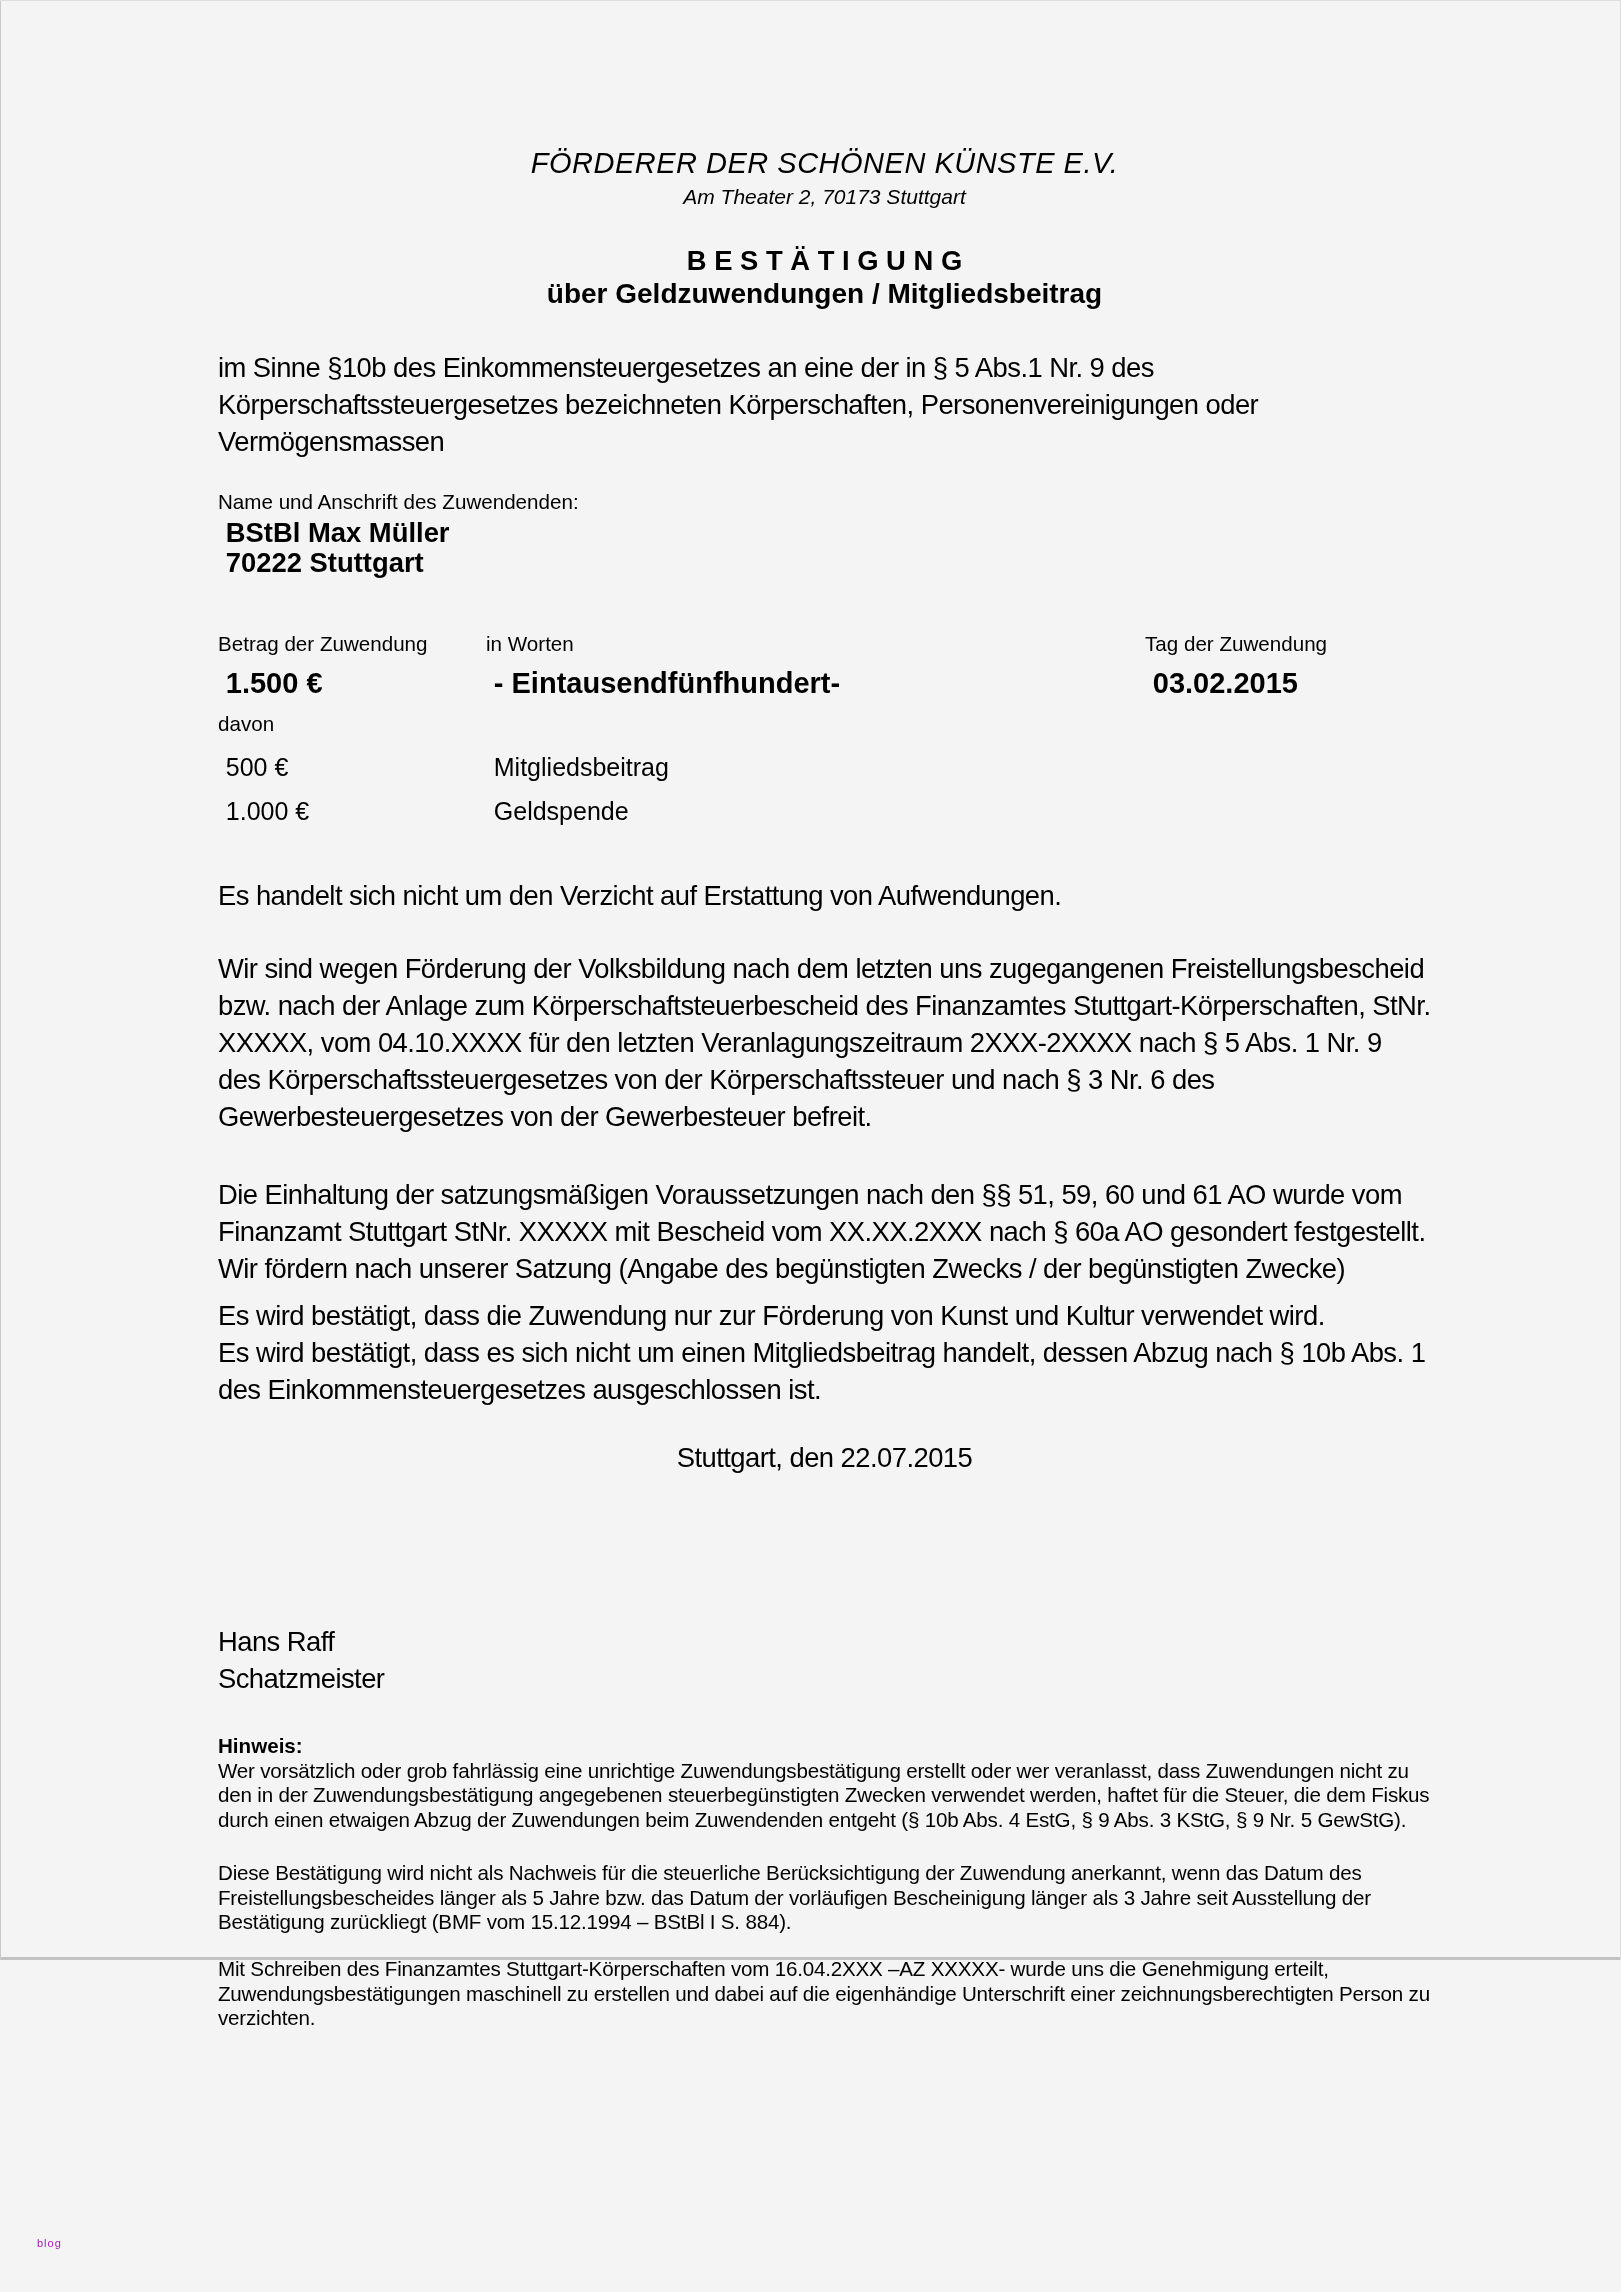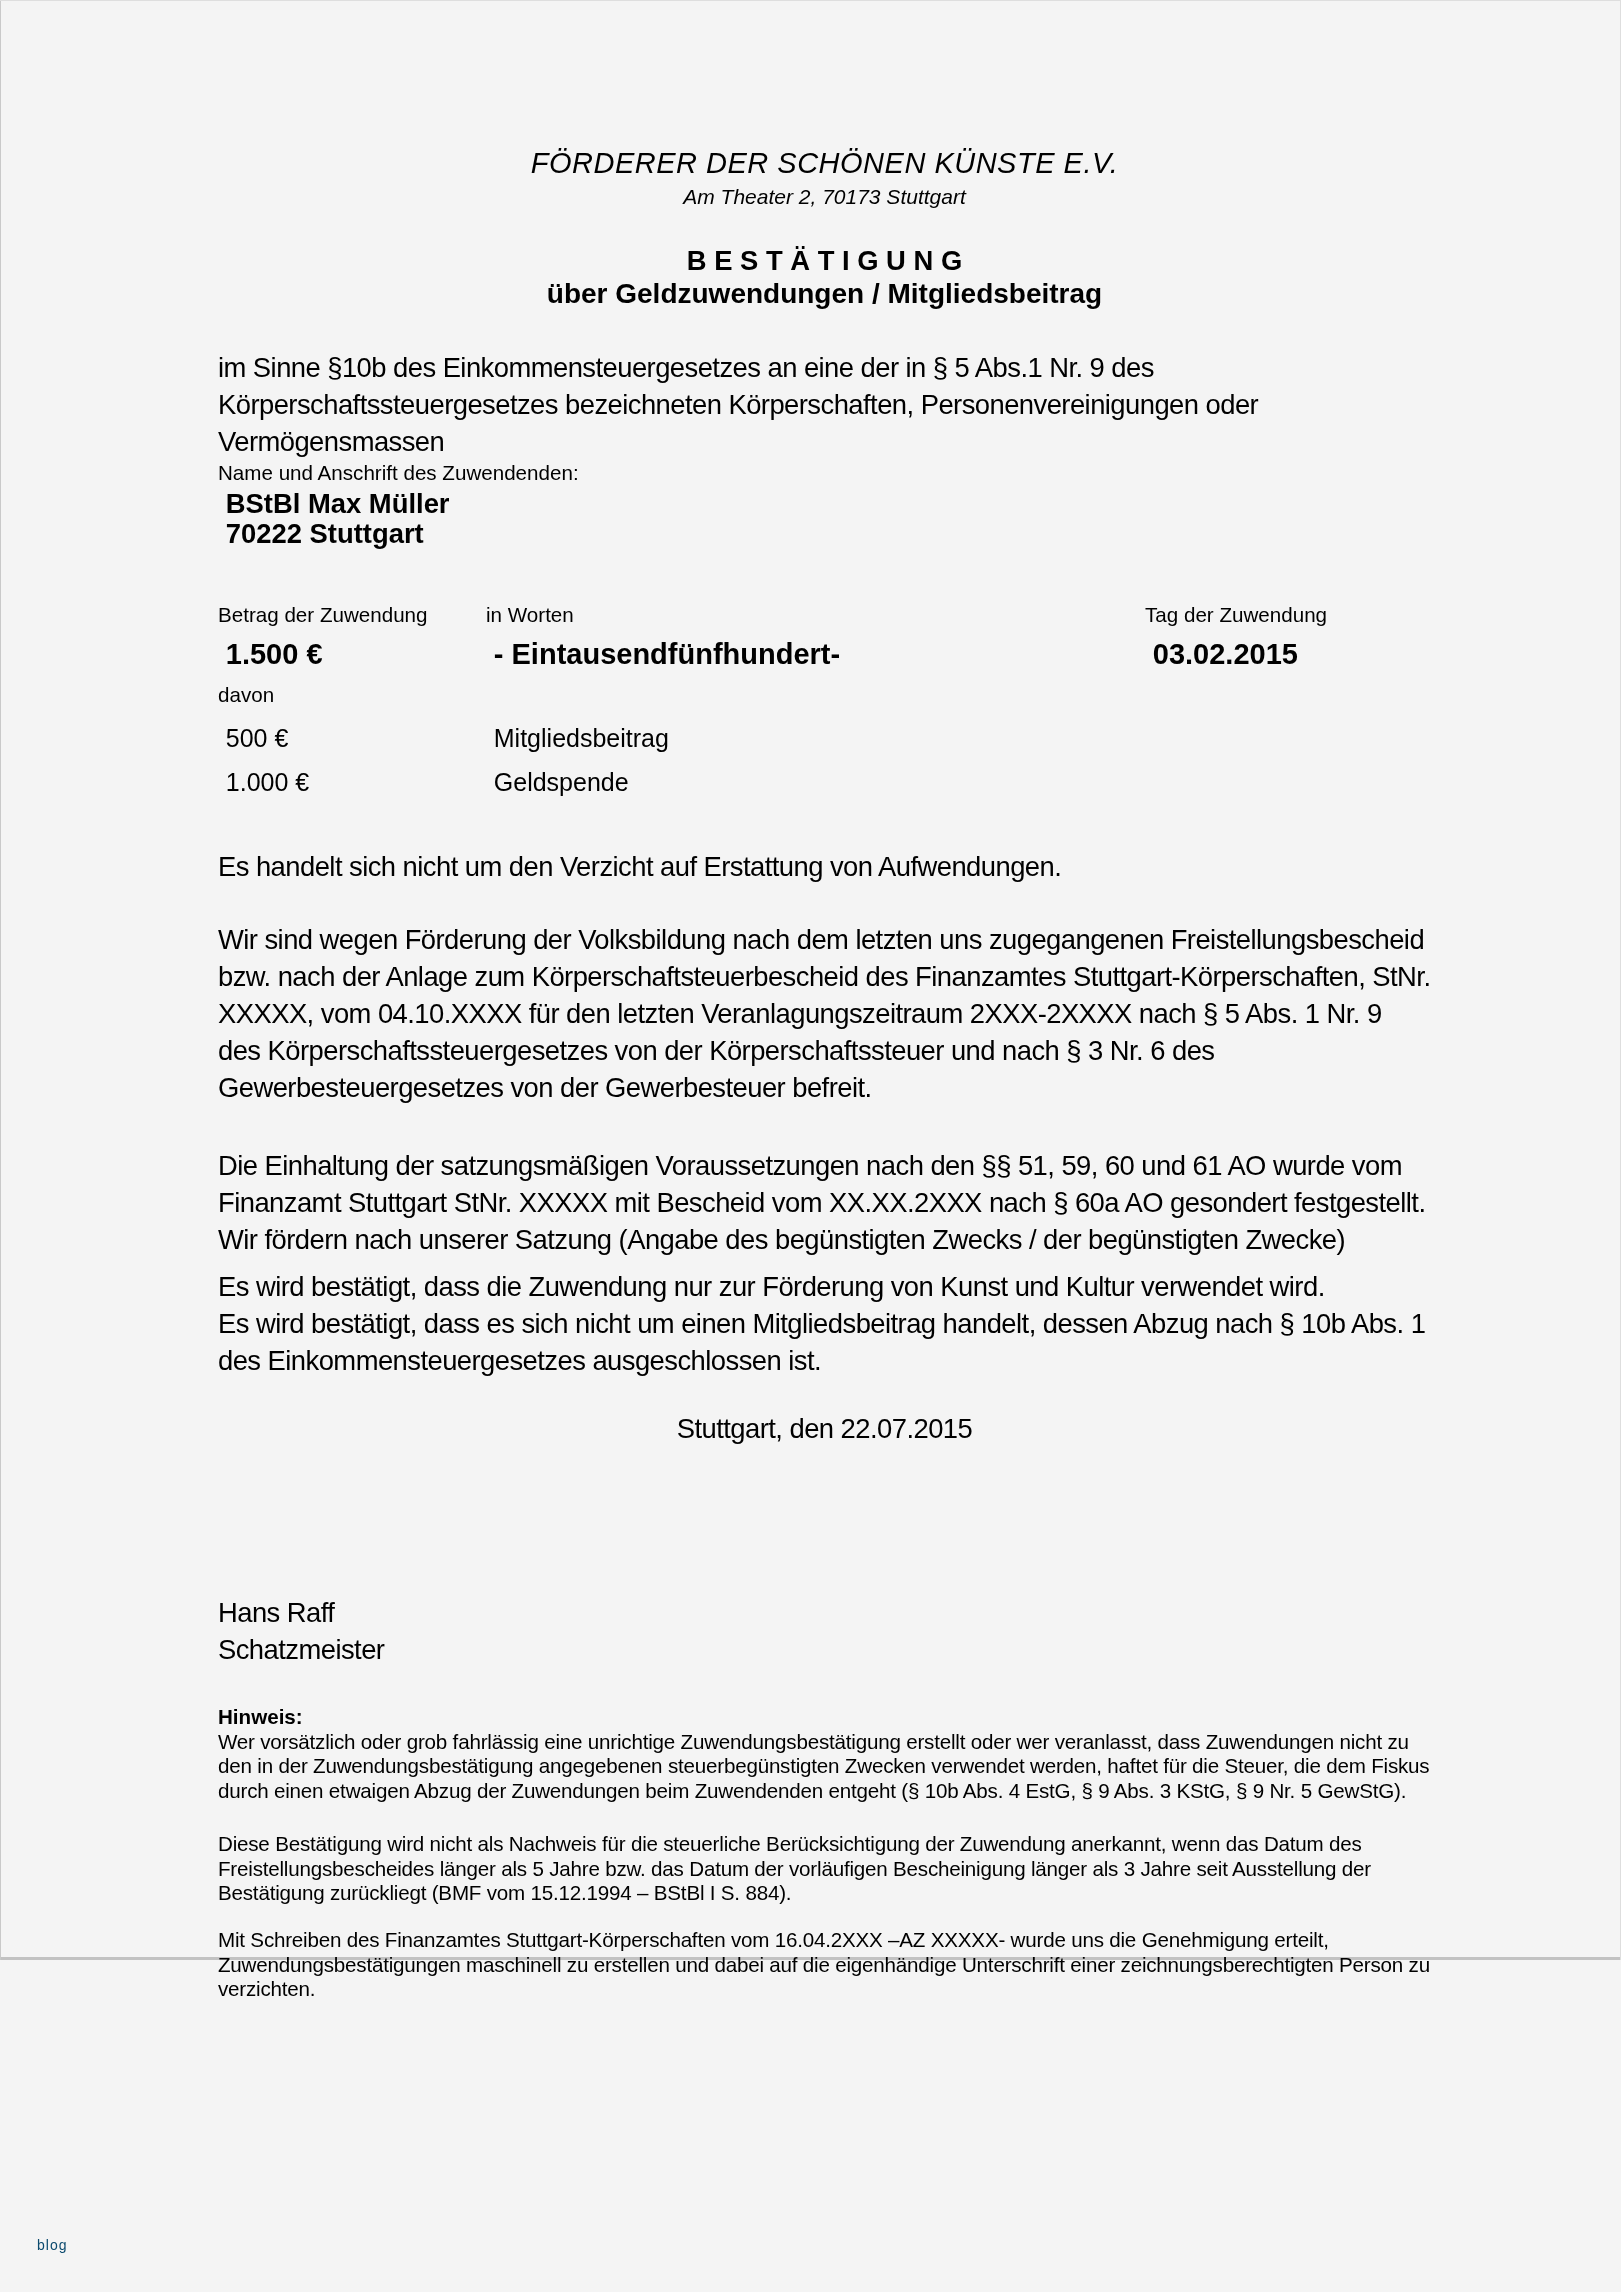--- a/index.html
+++ b/index.html
@@ -36,21 +36,21 @@
   
   .para {
     font-size: 27.4px;
     line-height: 37px;
     letter-spacing: -0.02em;
     margin: 0;
   }
   .intro { margin-top: 39px; }
   .small-label { font-size: 20.6px; line-height: 25.5px; }
   
-  .donor { }
+  .donor { margin-top: 29px; }
   .donor-line { font-weight: bold; font-size: 27.4px; line-height: 30px; padding-left: 7.8px; }
   .donor-line.first { margin-top: 3.9px; }
   
   .amounts { margin-top: 53px; display: grid; grid-template-columns: 268px 659px 1fr; }
   .amounts .cell { min-height: 1px; }
   .amt-value { font-weight: bold; font-size: 29px; line-height: 33px; margin-top: 9.8px; padding-left: 7.8px; }
   .davon-row { margin-top: 11.8px; }
   .bd-row { margin-top: 15.7px; }
   .bd-amount, .bd-type { font-size: 25px; line-height: 29px; padding-left: 7.8px; }
   
@@ -68,22 +68,22 @@
   .hinweis-label { font-weight: bold; font-size: 20.6px; line-height: 24.5px; }
   .hinweis-para  { font-size: 20.6px; line-height: 24.5px; letter-spacing: -0.01em; margin: 0; }
   .hinweis-para + .hinweis-para { margin-top: 27.4px; }
   .hp2 { margin-top: 29px !important; }
   .hp3 { margin-top: 22.5px !important; }
   
   .watermark {
     position: absolute;
     left: 37px;
     top: 2237px;
-    font-size: 14px;
-    color: #0c4a6e;
+    font-size: 11px;
+    color: #a21caf;
     letter-spacing: 1px;
   }
 </style>
 </head>
 <body>
 
 <div class="canvas">
   <div class="content">
 
     <div class="letterhead">

